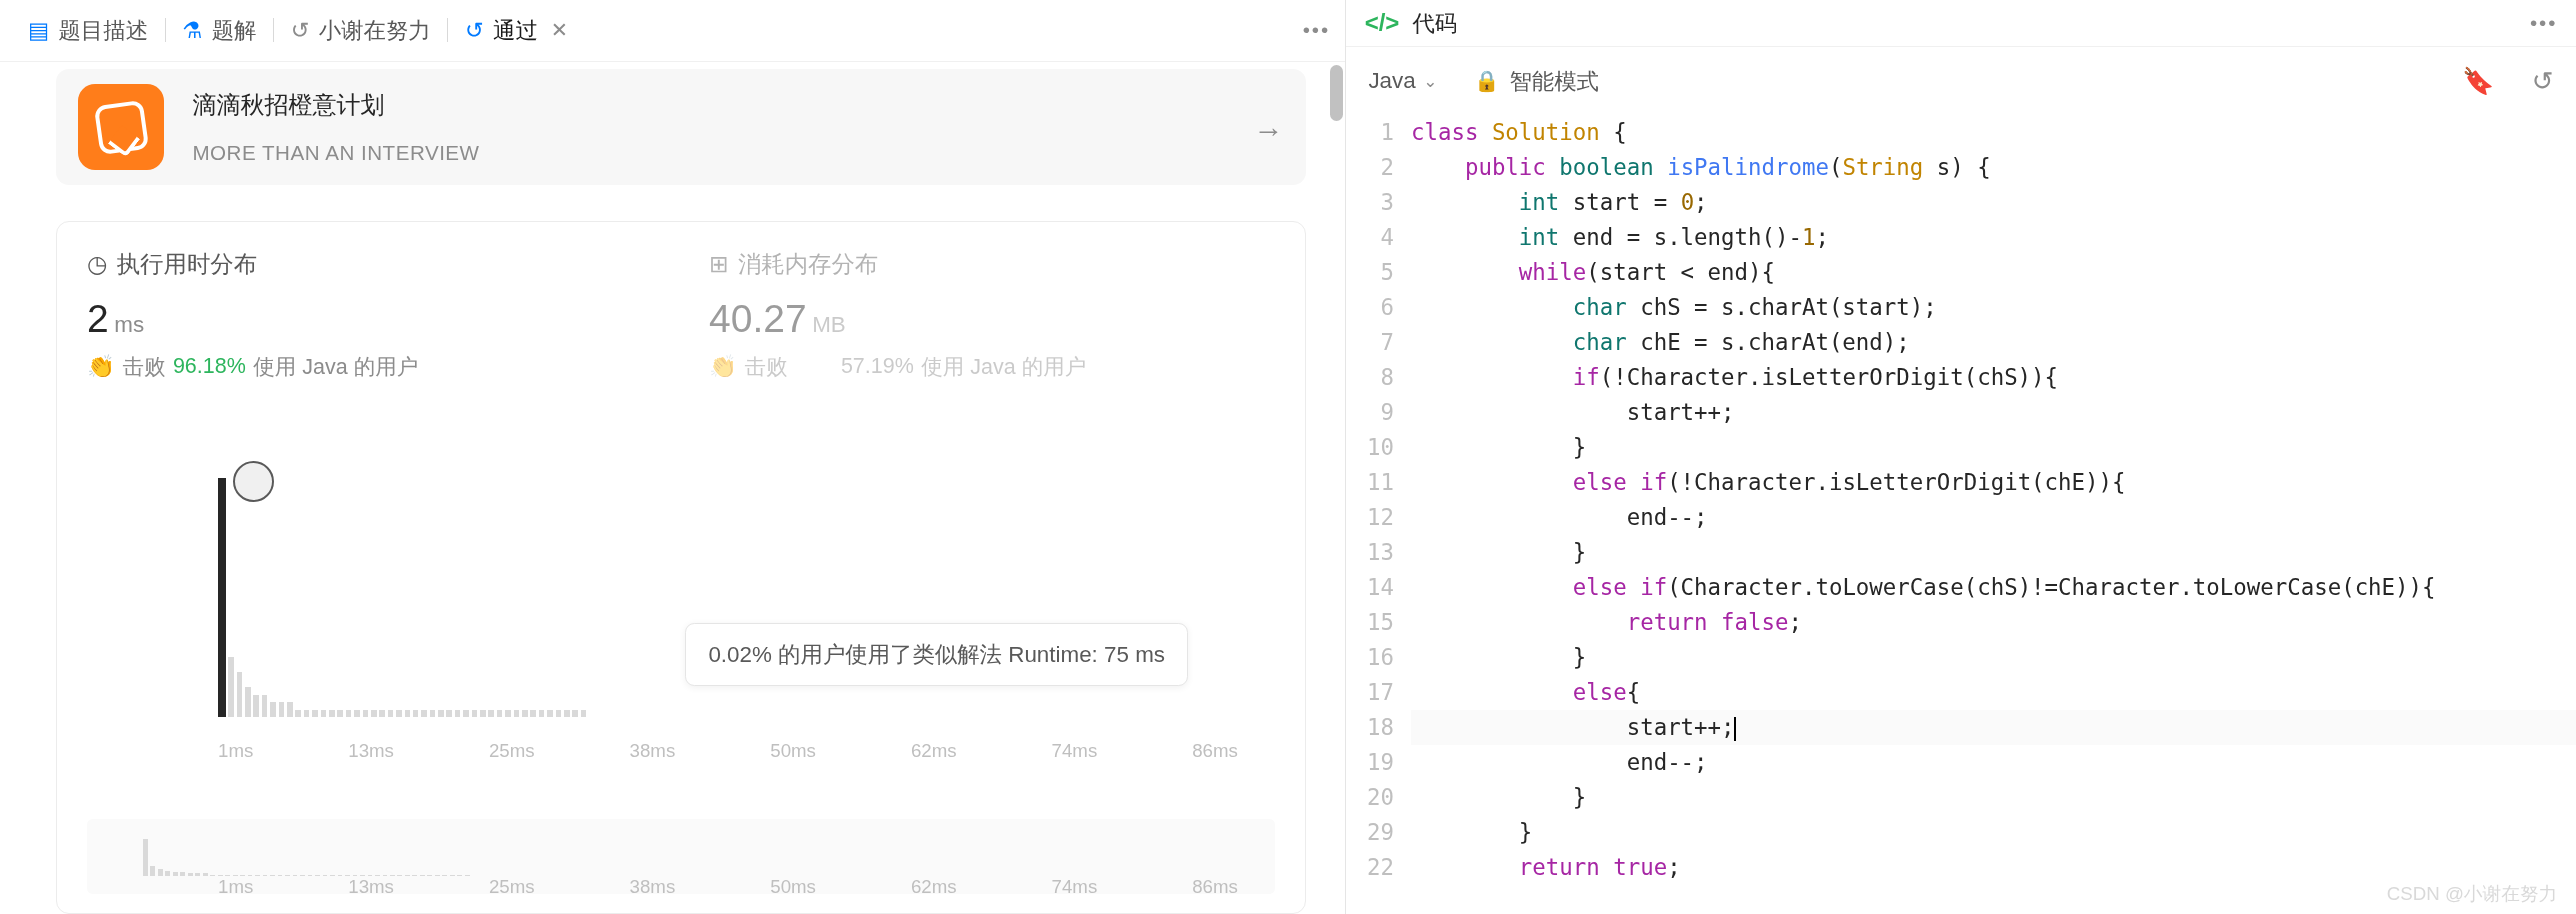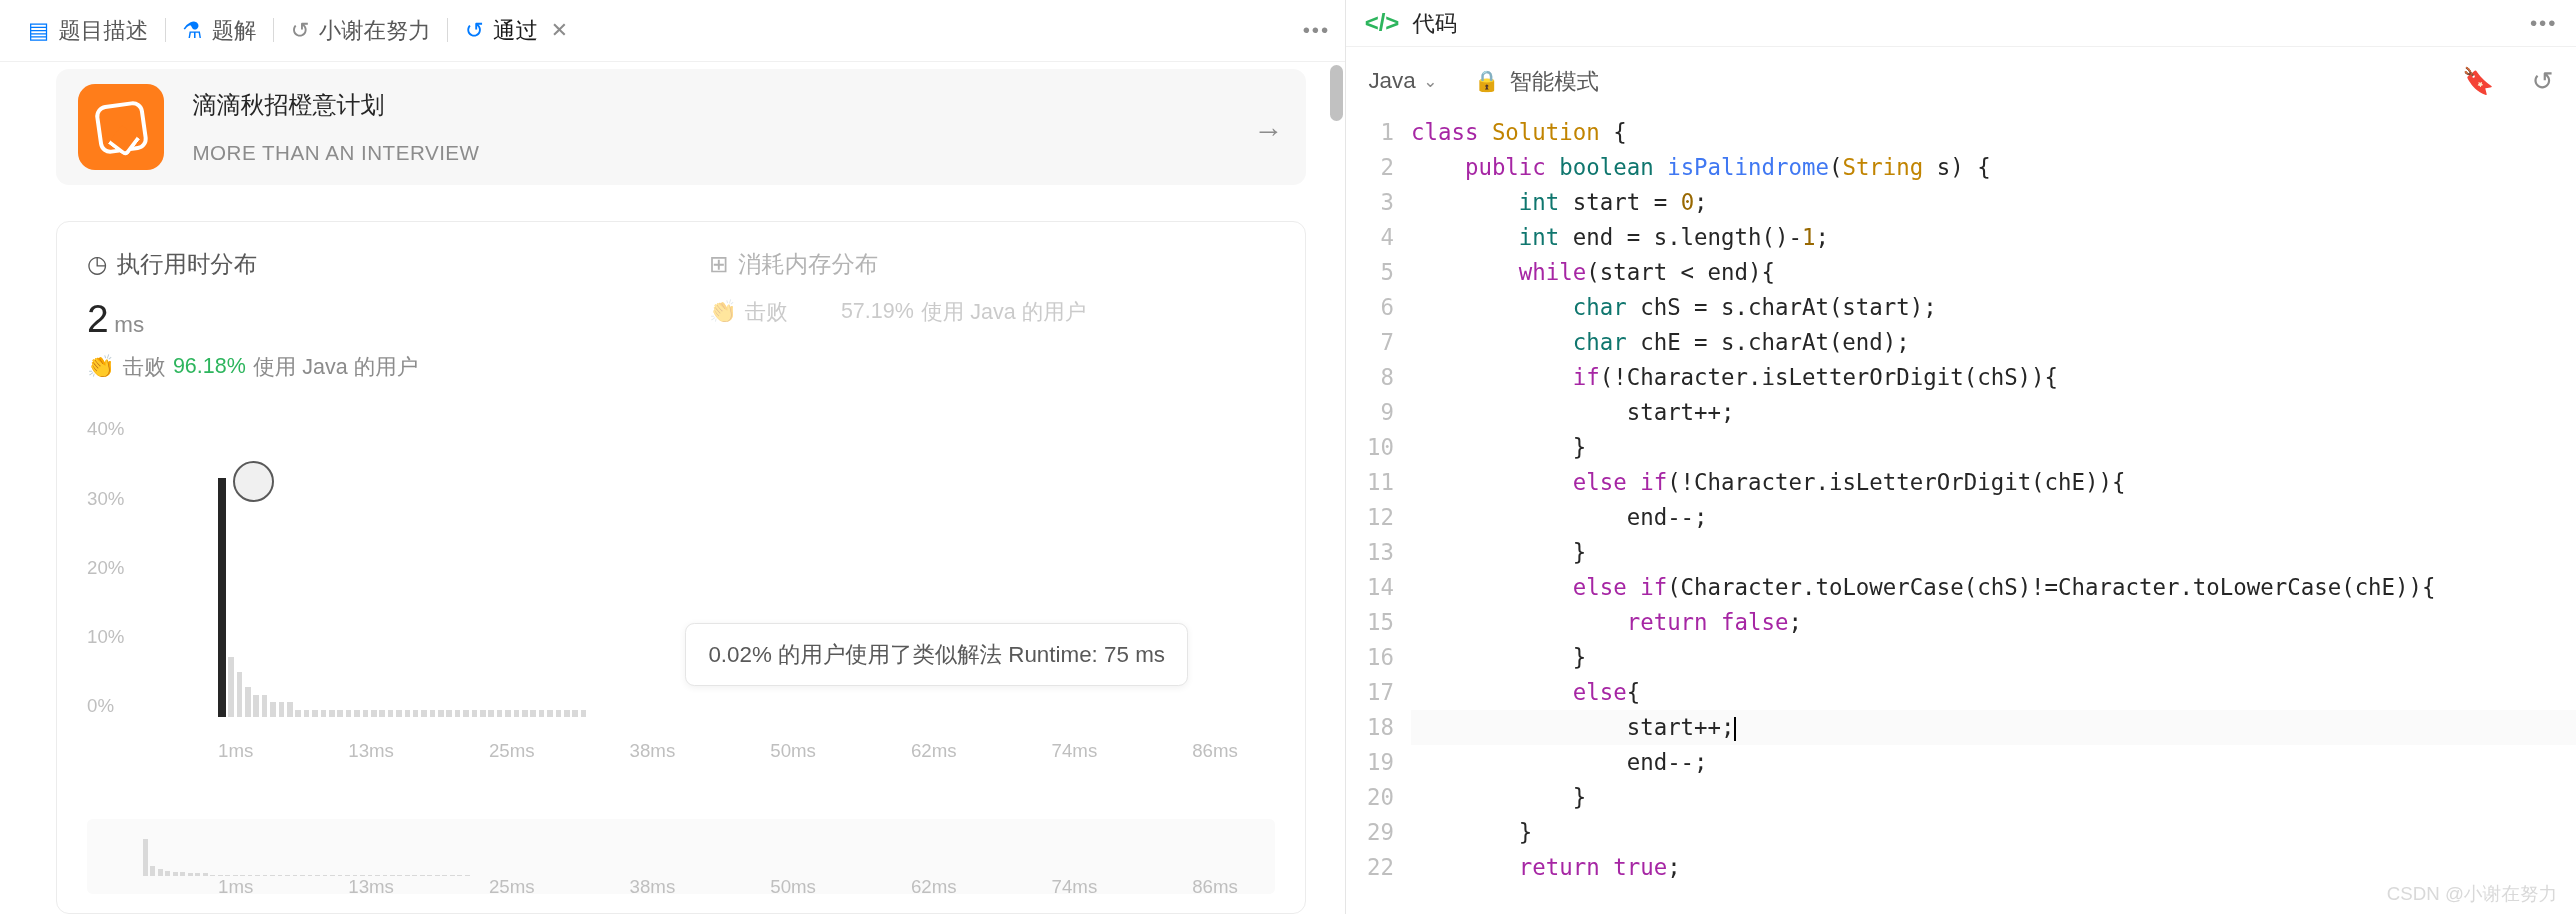--- a/index.html
+++ b/index.html
@@ -147,37 +147,34 @@
               <span>击败</span>
               <span class="beat-pct">96.18%</span>
               <span>使用 Java 的用户</span>
             </div>
           </div>
           <div class="stat-block dim">
             <div class="stat-title">
               <span>⊞</span>
               <span>消耗内存分布</span>
             </div>
+            <div class="stat-value">
+              <span class="stat-num">40.27</span>
+              <span class="stat-unit">MB</span>
+            </div>
             <div class="stat-beat">
               <span class="clap dim">👏</span>
               <span>击败</span>
               <span class="beat-pct dim">57.19%</span>
               <span>使用 Java 的用户</span>
             </div>
           </div>
         </div>
 
         <div class="chart-area">
-          <div class="y-labels" id="ylabels">
-              <div>40%</div>
-              <div>30%</div>
-              <div>20%</div>
-              <div>10%</div>
-              <div>0%</div>
-            </div>
           <div class="chart-body">
             <div class="bar-container" id="bars" style="left:75px;">
                 <div class="bar hl" style="height: 239px;"></div>
                 <div class="bar" style="height: 60px;"></div>
                 <div class="bar" style="height: 45px;"></div>
                 <div class="bar" style="height: 30px;"></div>
                 <div class="bar" style="height: 22.4px;"></div>
                 <div class="bar" style="height: 22.4px;"></div>
                 <div class="bar" style="height: 15px;"></div>
                 <div class="bar" style="height: 15px;"></div>

